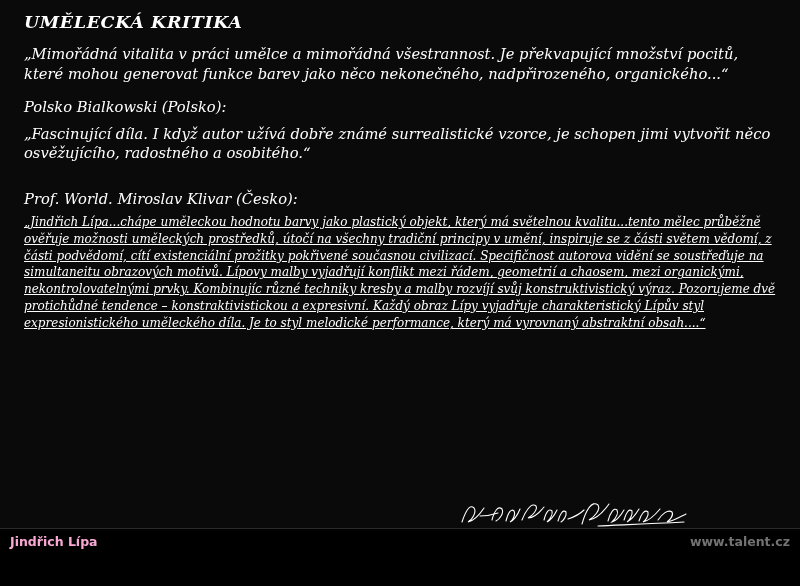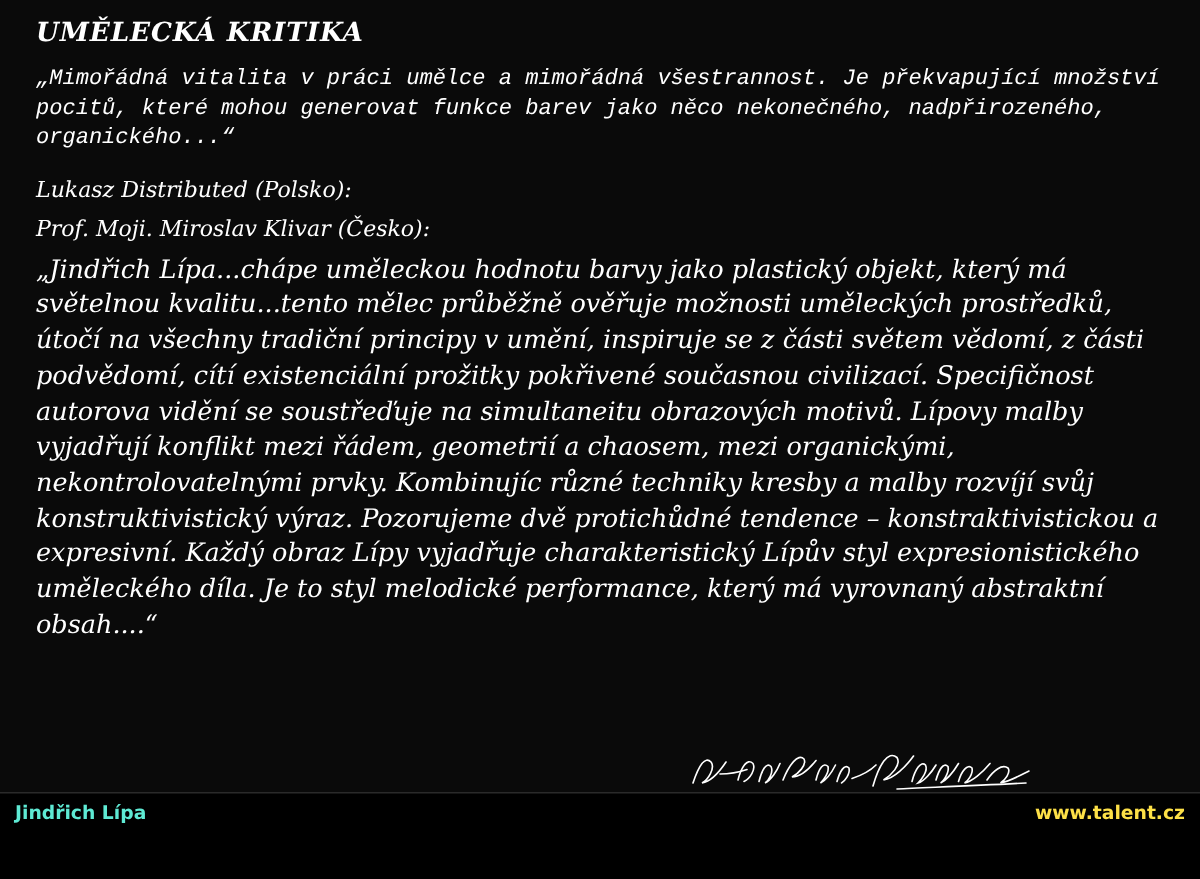--- a/index.html
+++ b/index.html
@@ -35,55 +35,55 @@
     font-size: 14.7px;
     line-height: 1.33;
     margin: 0 0 12px 2px;
   }
   .para.tight { margin-bottom: 6px; }
   .para.name {
     margin-bottom: 7px;
   }
   .para.speaker-block {
     margin-bottom: 14px;
-    font-family: Liberation Mono, monospace;
   }
   .para.big-gap { margin-bottom: 26px; }
   .quote-long {
     font-style: italic;
-    font-size: 17px;
+    font-size: 12px;
     line-height: 1.395;
     margin: 0 0 0 2px;
+    text-decoration: underline;
   }
   .footer {
     position: absolute;
     left: 0;
     bottom: 0;
     width: 800px;
     height: 26px;
     background: #000;
     border-top: 1px solid #2a2a2a;
   }
   .footer-left {
     position: absolute;
     left: 10px;
     top: 5px;
     font-family: "DejaVu Sans", sans-serif;
     font-size: 12.5px;
     font-weight: bold;
-    color: #5eead4;
+    color: #f9a8d4;
   }
   .footer-right {
     position: absolute;
     right: 10px;
     top: 5px;
     font-family: "DejaVu Sans", sans-serif;
     font-size: 12.5px;
     font-weight: bold;
-    color: #fde047;
+    color: #737373;
   }
   .signature {
     position: absolute;
     right: 112px;
     bottom: 22px;
     width: 230px;
     height: 36px;
     pointer-events: none;
   }
   .signature svg { display: block; }
@@ -91,23 +91,24 @@
 </head>
 <body>
 
 <div class="page">
 
   <div class="title">UMĚLECKÁ KRITIKA</div>
 
 
   <div class="para speaker-block">„Mimořádná vitalita v práci umělce a mimořádná všestrannost. Je překvapující množství pocitů, které mohou generovat funkce barev jako něco nekonečného, nadpřirozeného, organického...“</div>
 
-  <div class="para name">Lukasz Distributed (Polsko):</div>
+  <div class="para name">Polsko Bialkowski (Polsko):</div>
+  <div class="para big-gap">„Fascinující díla. I když autor užívá dobře známé surrealistické vzorce, je schopen jimi vytvořit něco osvěžujícího, radostného a osobitého.“</div>
 
-  <div class="para tight">Prof. Moji. Miroslav Klivar (Česko):</div>
+  <div class="para tight">Prof. World. Miroslav Klivar (Česko):</div>
 
   <div class="quote-long">„Jindřich Lípa...chápe uměleckou hodnotu barvy jako plastický objekt, který má světelnou kvalitu...tento mělec průběžně ověřuje možnosti uměleckých prostředků, útočí na všechny tradiční principy v umění, inspiruje se z části světem vědomí, z části podvědomí, cítí existenciální prožitky pokřivené současnou civilizací. Specifičnost autorova vidění se soustřeďuje na simultaneitu obrazových motivů. Lípovy malby vyjadřují konflikt mezi řádem, geometrií a chaosem, mezi organickými, nekontrolovatelnými prvky. Kombinujíc různé techniky kresby a malby rozvíjí svůj konstruktivistický výraz. Pozorujeme dvě protichůdné tendence – konstraktivistickou a expresivní. Každý obraz Lípy vyjadřuje charakteristický Lípův styl expresionistického uměleckého díla. Je to styl melodické performance, který má vyrovnaný abstraktní obsah....“</div>
 
   <div class="signature">
     <svg width="230" height="36" viewBox="0 0 230 36" fill="none" xmlns="http://www.w3.org/2000/svg">
       <g stroke="#ffffff" stroke-width="1.1" stroke-linecap="round" fill="none">
         <path d="M4 26 C8 14, 12 8, 16 12 C19 16, 14 24, 10 26 C16 25, 22 18, 26 12"></path>
         <path d="M22 20 C28 20, 34 19, 40 17"></path>
         <path d="M34 24 C36 16, 40 9, 44 13 C46 17, 42 23, 38 25"></path>
         <path d="M48 25 C50 17, 53 12, 56 15 C58 19, 54 25, 52 26 C56 24, 60 18, 62 13"></path>

